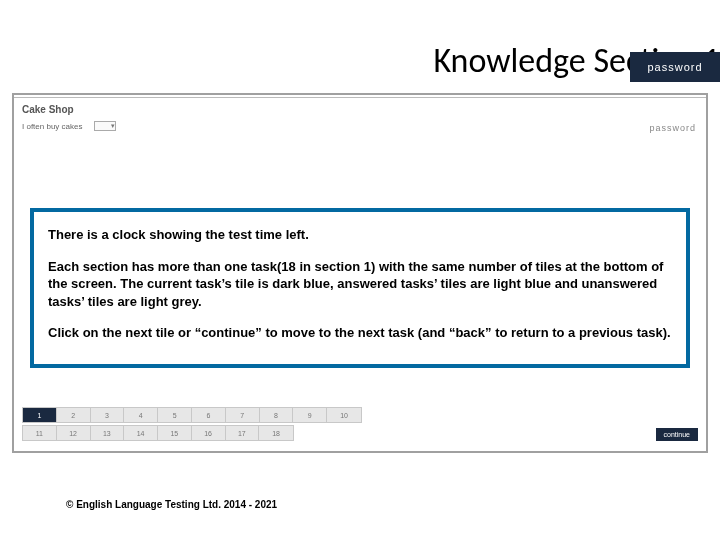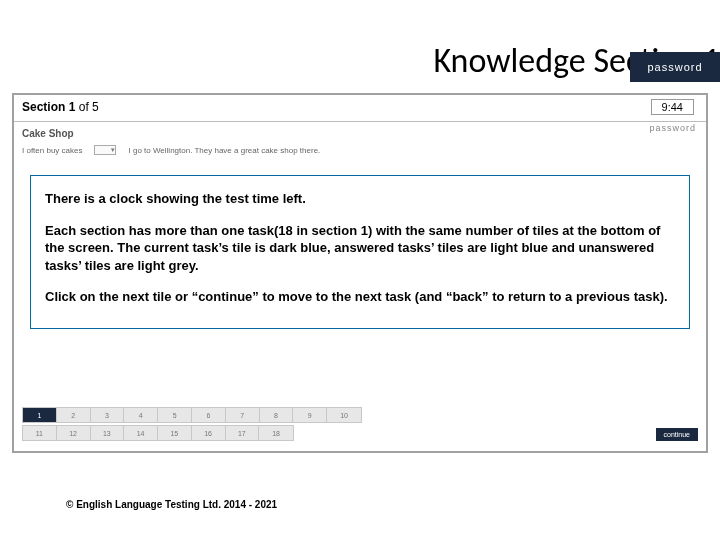--- a/index.html
+++ b/index.html
@@ -80,22 +80,22 @@
   .brand-mini {
     position: absolute;
     top: 28px; right: 10px;
     font-size: 9px; letter-spacing: 1px;
     color: #888;
   }
 
   .info-overlay {
     position: absolute;
     left: 16px; right: 16px;
-    top: 80px;
-    border: 1px solid #0369a1;
+    top: 113px;
+    border: 4px solid #0369a1;
     background: #fff;
     padding: 14px 14px;
     font-family: Arial, sans-serif;
   }
   .info-overlay p {
     font-size: 13px;
     font-weight: 700;
     color: #000;
     margin-bottom: 14px;
     line-height: 1.35;
@@ -146,35 +146,28 @@
 </style>
 </head>
 <body>
 
 <h1 class="slide-title">Knowledge Section 1</h1>
 
 <div class="brand-corner">password</div>
 
 <div class="app-frame">
 
-  <div class="app-header">
-    <div class="sec-label">
-      <span class="bold">Section </span><span class="bold">1</span><span> of </span><span>5</span>
-    </div>
-    <div class="clock">9:44</div>
-  </div>
   <hr class="hr">
 
   <div class="brand-mini">password</div>
 
   <div class="task-title">Cake Shop</div>
   <div class="task-line">
     <span>I often buy cakes</span>
     <span class="task-blank">▾</span>
-    <span>I go to Wellington. They have a great cake shop there.</span>
   </div>
 
   <div class="info-overlay">
     <p>There is a clock showing the test time left.</p>
     <p>Each section has more than one task(18 in section 1) with the same number of tiles at the bottom of the screen. The current task’s tile is dark blue, answered tasks’ tiles are light blue and unanswered tasks’ tiles are light grey.</p>
     <p>Click on the next tile or “continue” to move to the next task (and “back” to return to a previous task).</p>
   </div>
 
   <div class="tiles-area">
     <div class="tile-row">

